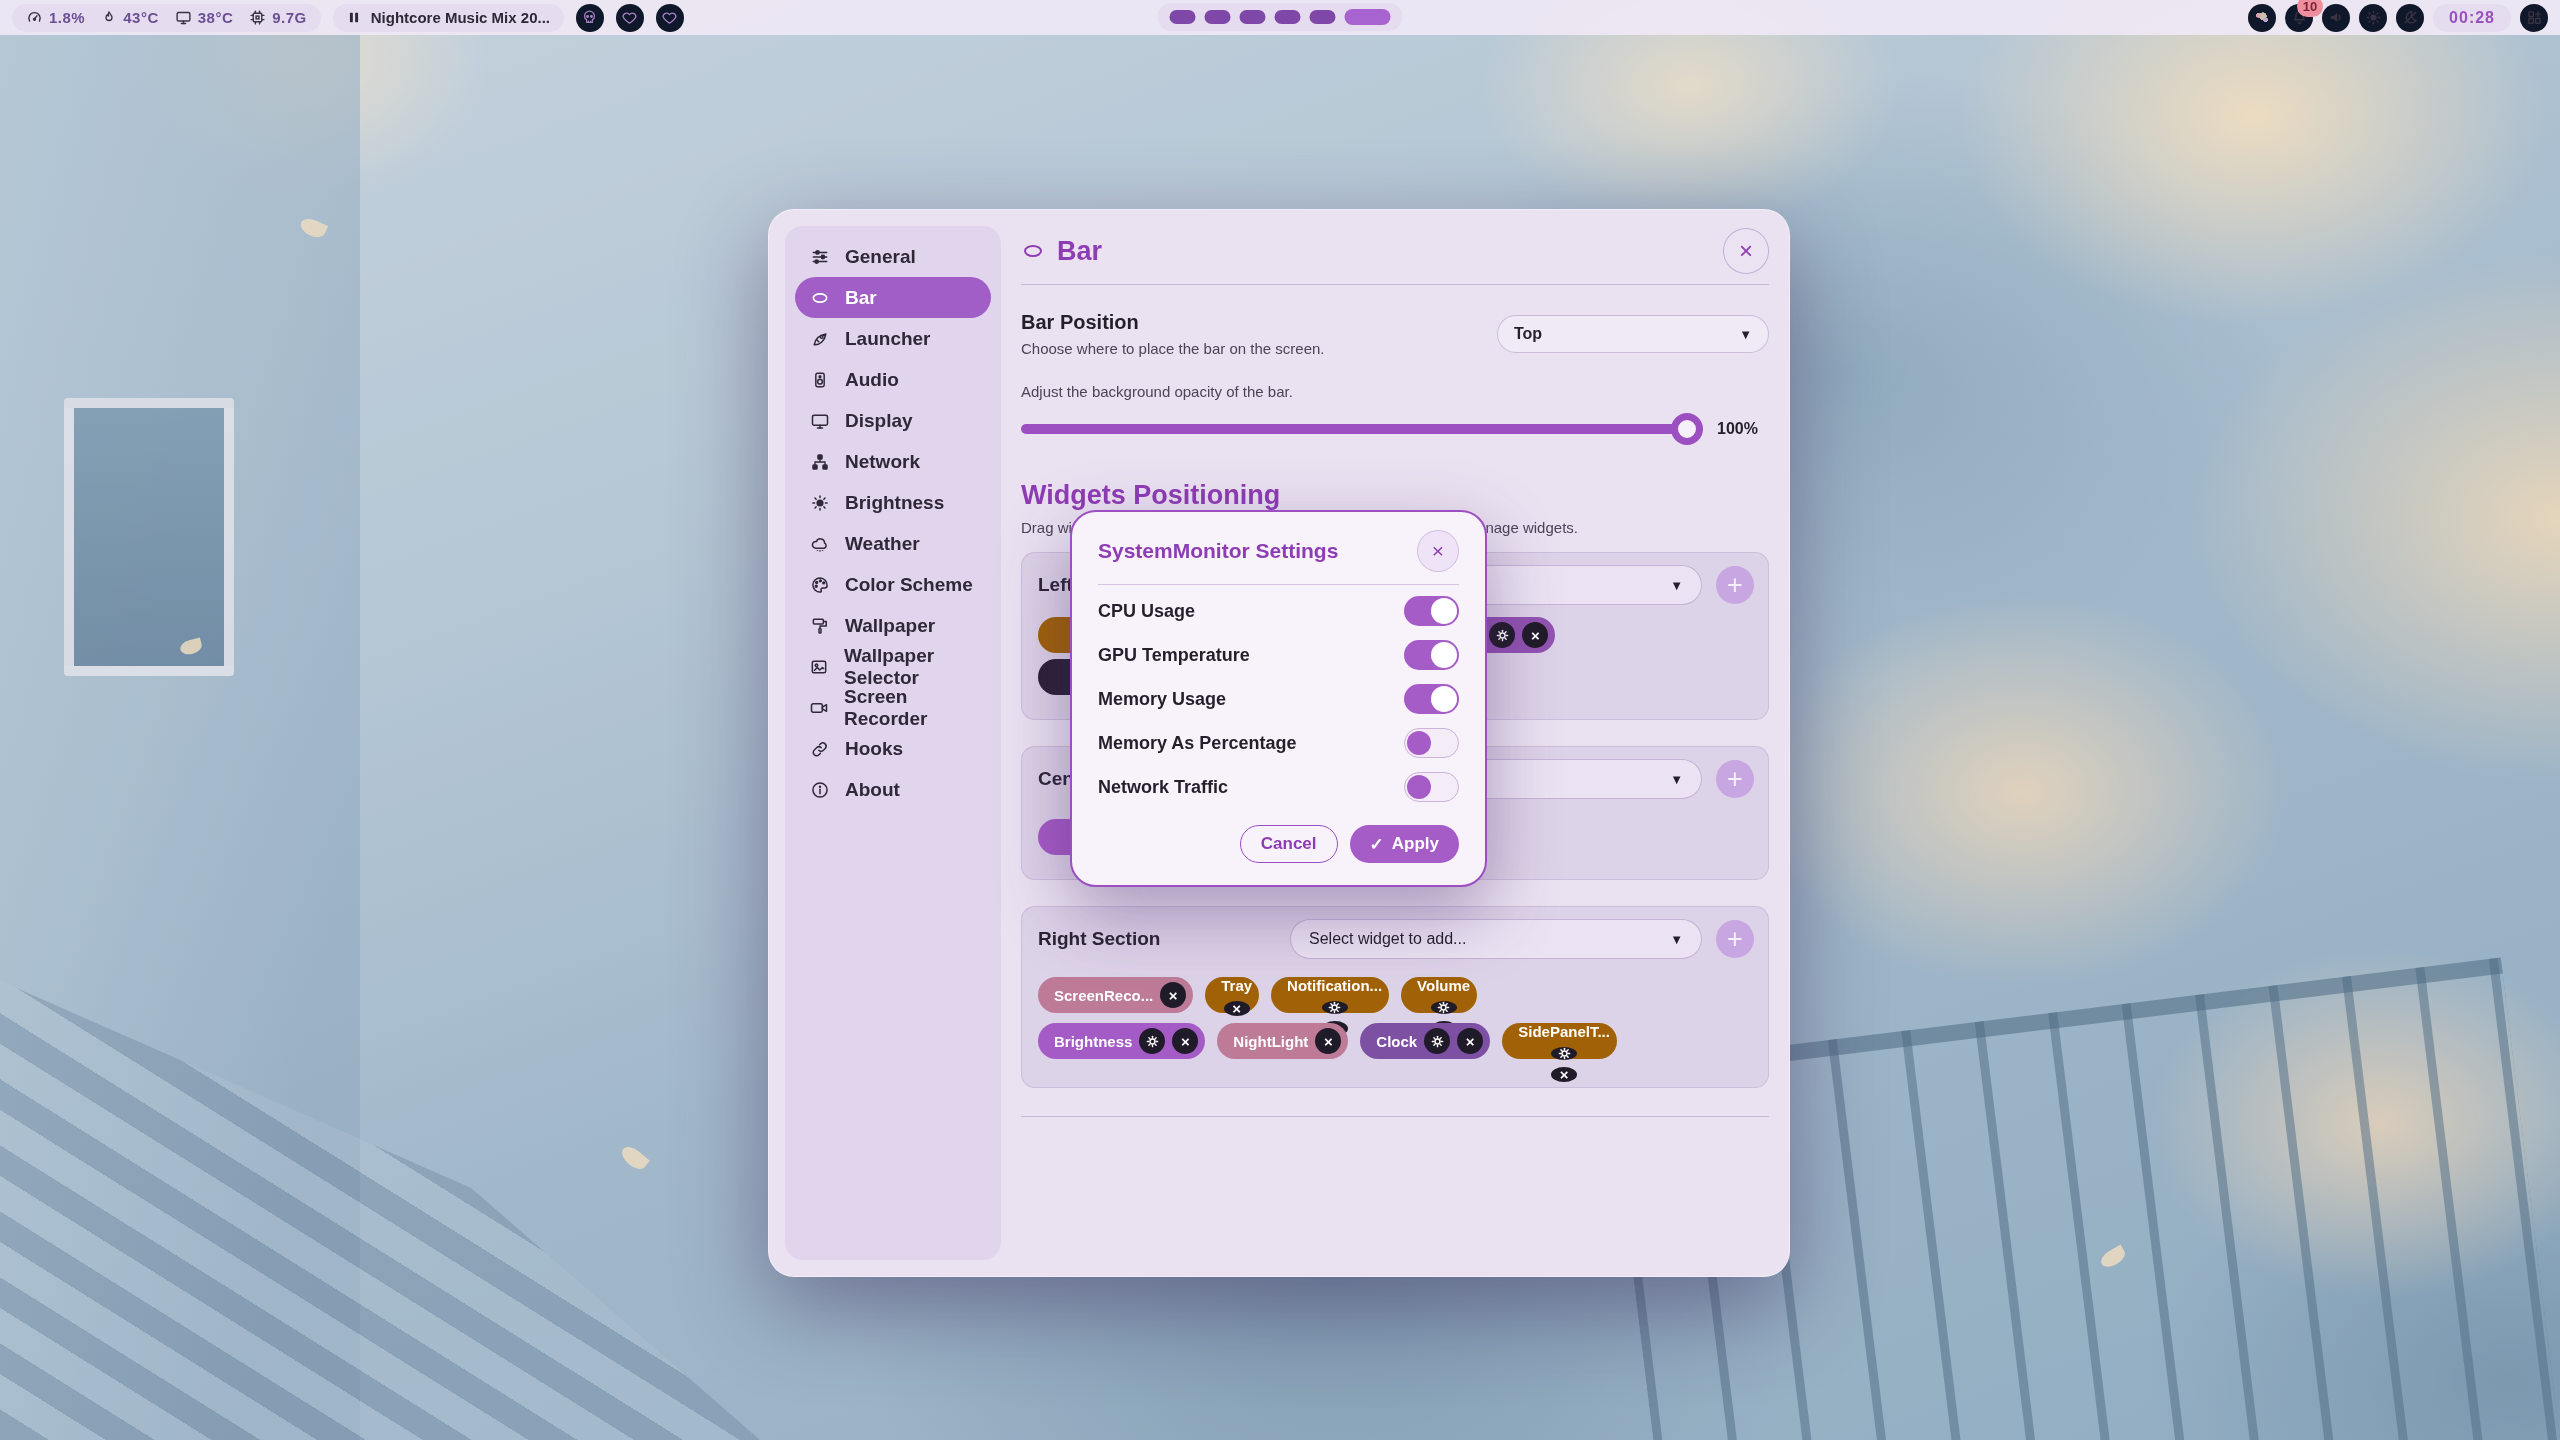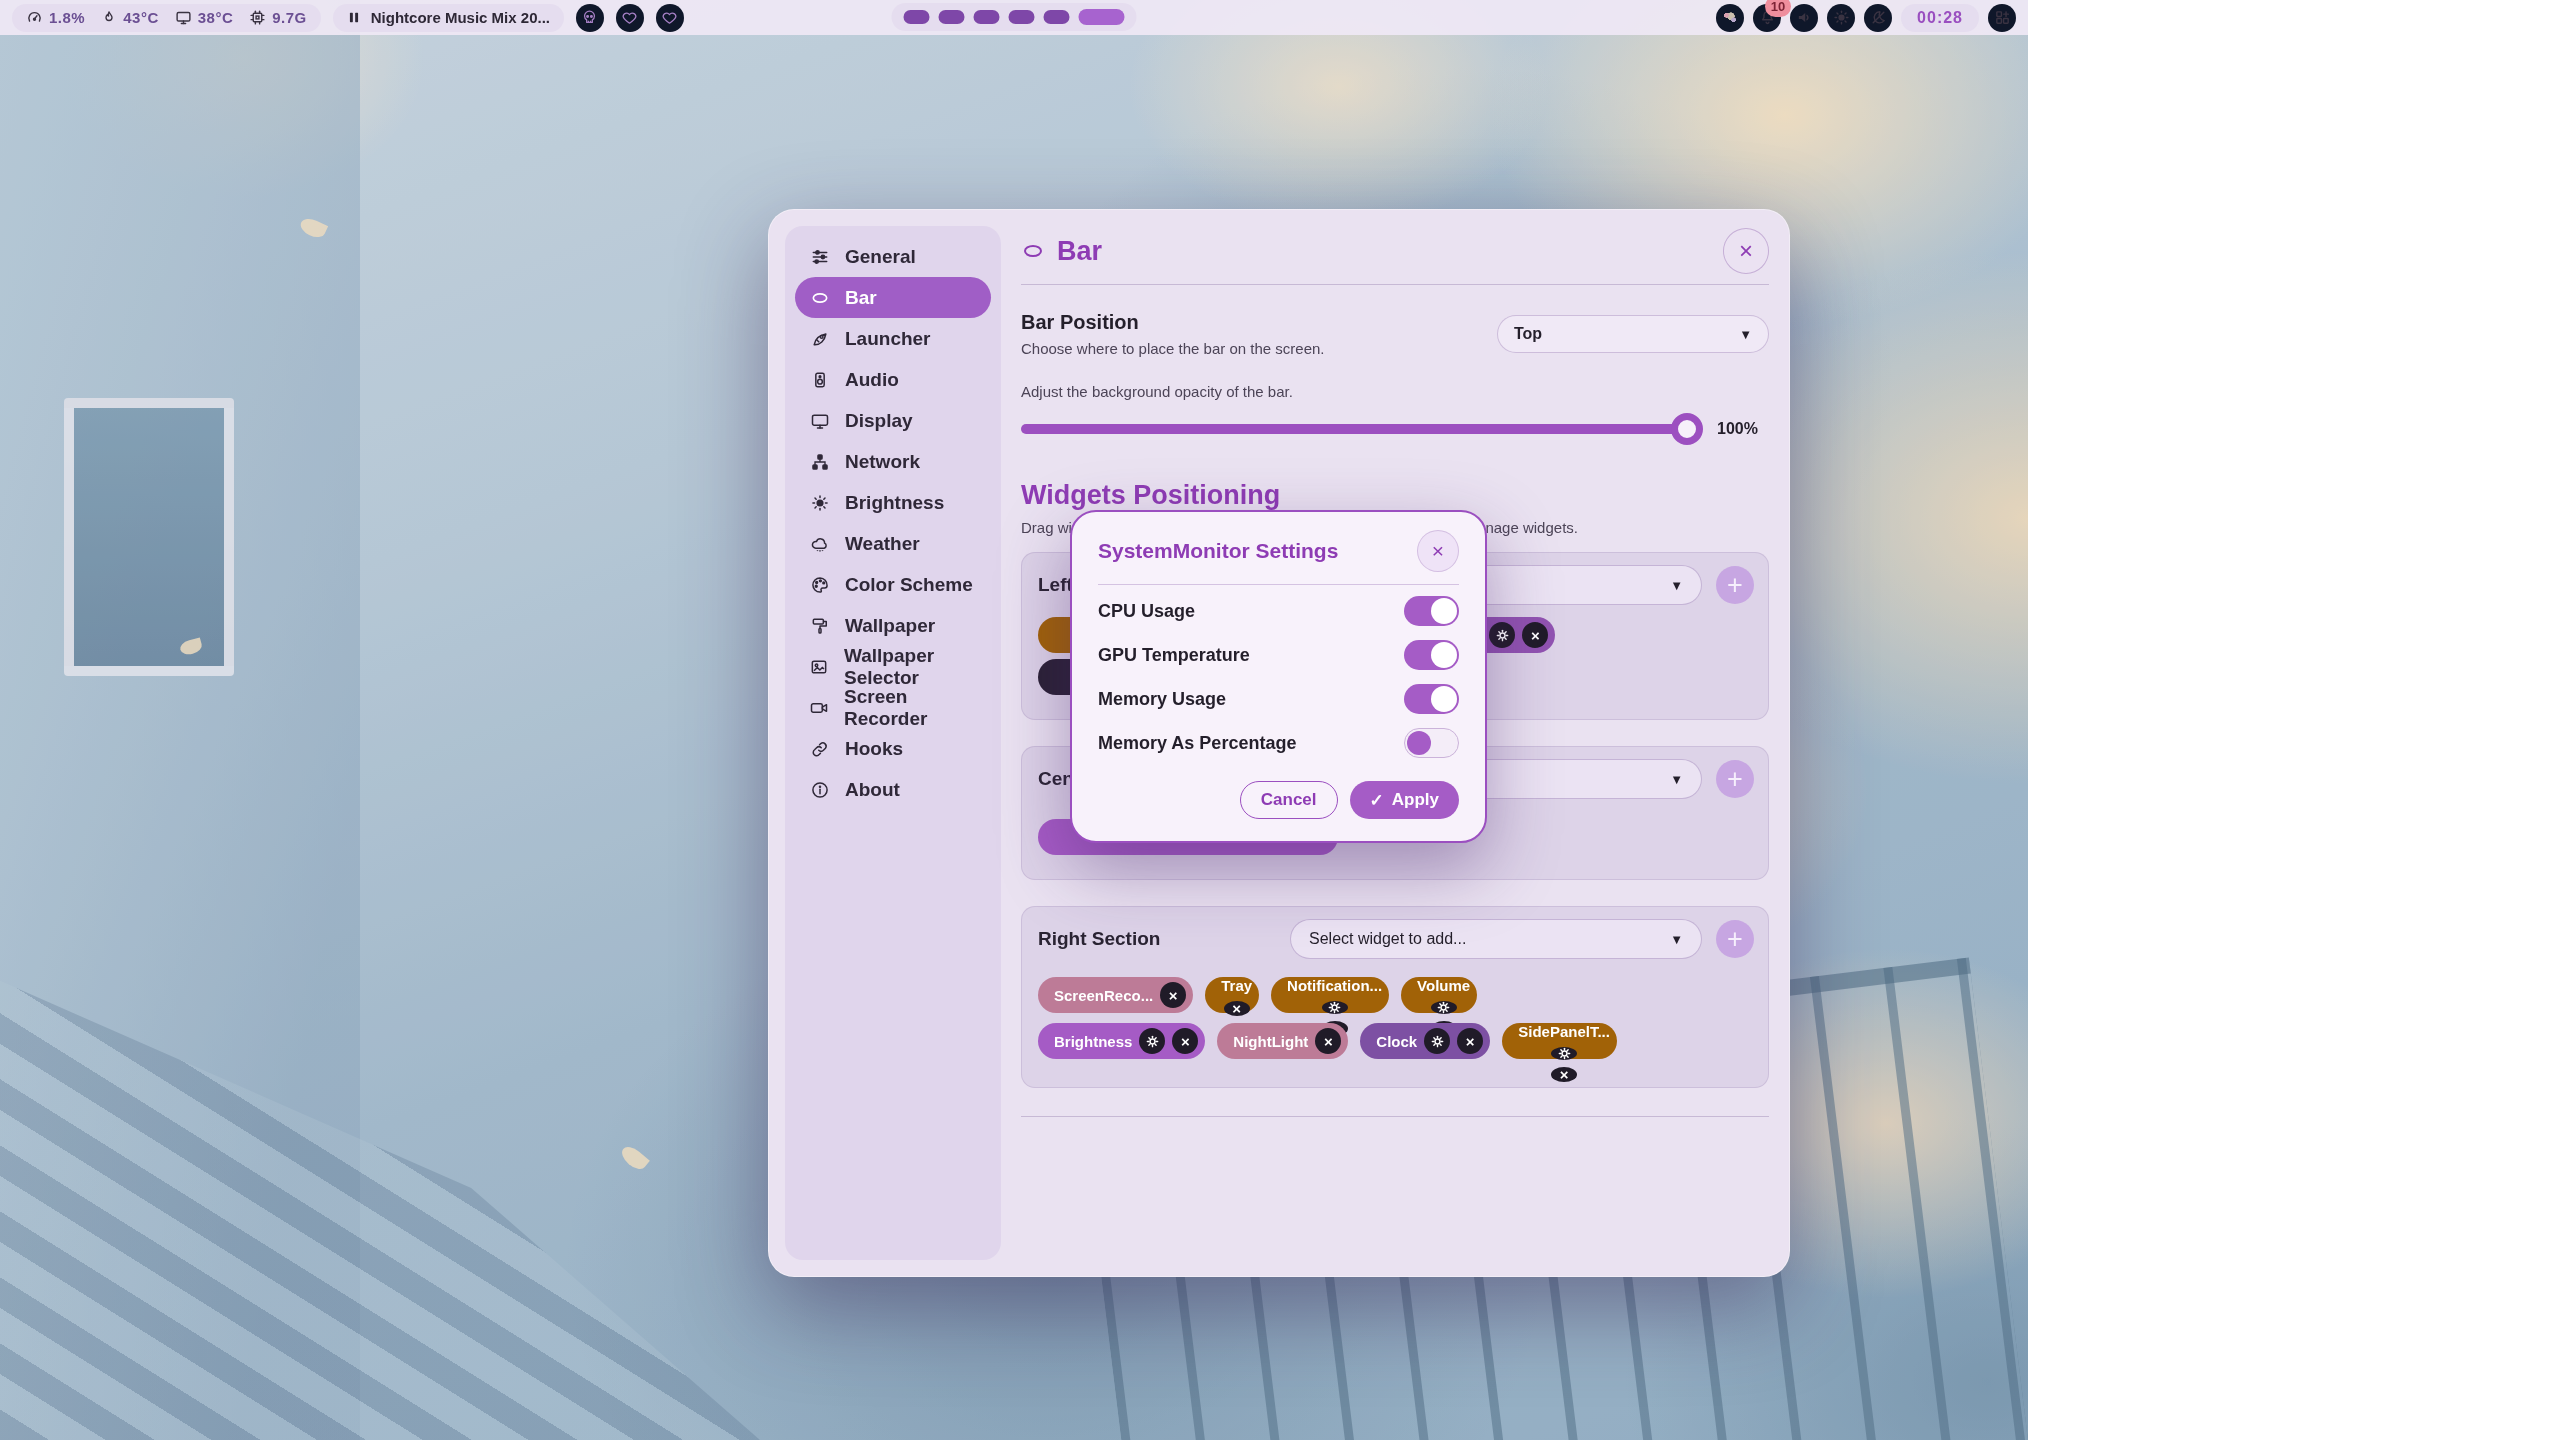--- a/index.html
+++ b/index.html
@@ -1,17 +1,17 @@
 <!DOCTYPE html>
 <html><head>
 <meta charset="utf-8">
 <style>
   html,body{margin:0;padding:0;}
   body{width:2560px;height:1440px;overflow:hidden;font-family:"Liberation Sans",sans-serif;-webkit-font-smoothing:antialiased;}
-  #screen{position:relative;width:2028px;height:1440px;overflow:hidden;background:#9db9c6;}
+  #screen{position:relative;width:2560px;height:1440px;overflow:hidden;background:#9db9c6;}
 
   
   .wp-base{position:absolute;inset:0;
     background:
       radial-gradient(420px 300px at 88% 8%,  rgba(243,224,180,.95), rgba(243,224,180,0) 70%),
       radial-gradient(520px 380px at 100% 36%, rgba(240,218,172,.9), rgba(240,218,172,0) 70%),
       radial-gradient(380px 280px at 79% 55%, rgba(238,216,174,.85), rgba(238,216,174,0) 70%),
       radial-gradient(330px 250px at 93% 78%, rgba(236,212,170,.8), rgba(236,212,170,0) 70%),
       radial-gradient(300px 200px at 66% 6%,  rgba(242,226,188,.8), rgba(242,226,188,0) 70%),
       radial-gradient(260px 200px at 12% 4%,  rgba(244,230,196,.75), rgba(244,230,196,0) 70%),
@@ -692,20 +692,26 @@
       <span class="toggle on">
           <span class="knob"></span>
         </span>
     </div>
     <div class="toggle-row">
       <span class="toggle-label">Memory As Percentage</span>
       <span class="toggle off">
           <span class="knob"></span>
         </span>
     </div>
+    <div class="toggle-row">
+      <span class="toggle-label">Network Traffic</span>
+      <span class="toggle off">
+          <span class="knob"></span>
+        </span>
+    </div>
 
     <div class="modal-foot">
       <span class="btn btn-cancel">
           <span>Cancel</span>
         </span>
       <span class="btn btn-apply">
           <span>✓</span>
           <span>Apply</span>
         </span>
     </div>

